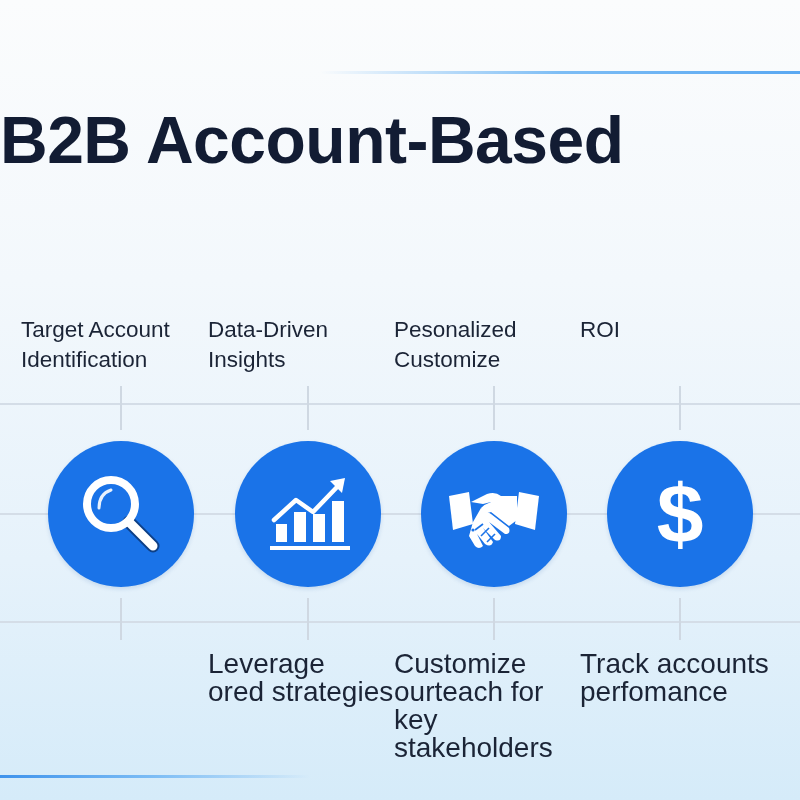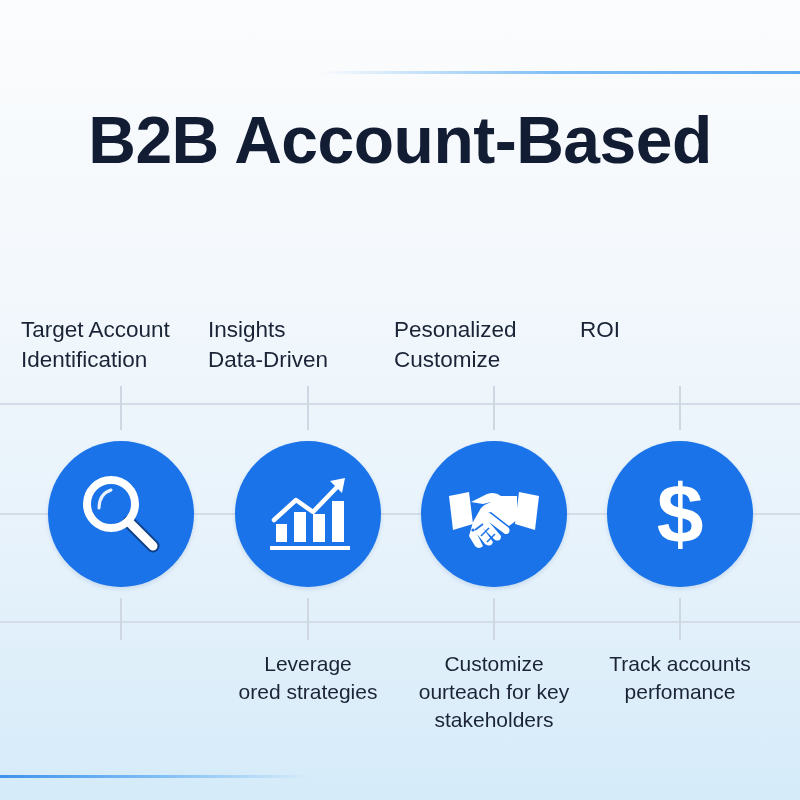--- a/index.html
+++ b/index.html
@@ -12,36 +12,36 @@
     .accent-top {
       position: absolute; left: 320px; right: 0; top: 71px; height: 3px;
       background: linear-gradient(90deg, rgba(90,170,245,0) 0%, #7dbdf5 50%, #5aa8f2 100%);
     }
     .accent-bottom {
       position: absolute; left: 0; width: 310px; top: 775px; height: 3px;
       background: linear-gradient(90deg, #3f93ec 0%, #7dbdf5 50%, rgba(125,189,245,0) 100%);
     }
     .title {
       position: absolute; left: 0; right: 0; top: 104px;
-      text-align: center; color: #121c33;
+      color: #121c33;
       font-weight: bold; font-size: 66px; line-height: 72px; letter-spacing: -0.5px;
     }
     .hline {
       position: absolute; left: 0; right: 0; height: 1.5px; background: #d4dde7;
     }
     .vline {
       position: absolute; width: 1.5px; background: #cfd8e2;
     }
     .col-label {
       position: absolute; width: 200px; 
       font-size: 22.5px; line-height: 30px; color: #1b2436;
     }
     .col-desc {
-      position: absolute; width: 200px; text-align: center;
-      font-size: 21px; line-height: 28px; color: #1b2436;
+      position: absolute; width: 200px; 
+      font-size: 28px; line-height: 28px; color: #1b2436;
     }
     .circle {
       position: absolute; width: 146px; height: 146px; border-radius: 50%;
       background: #1a73e8;
       box-shadow: 0 2px 4px rgba(20,80,160,0.15);
       display: flex; align-items: center; justify-content: center;
     }
     .circle svg { display: block; }
     .dollar {
       color: #ffffff; font-weight: bold; font-size: 84px; line-height: 84px;
@@ -82,22 +82,22 @@
     <line x1="58" y1="58" x2="82" y2="82" stroke="#ffffff" stroke-width="9" stroke-linecap="round"></line>
     <circle cx="40" cy="40" r="24" fill="none" stroke="#ffffff" stroke-width="8"></circle>
     <path d="M28 44 Q28 30 40 26" fill="none" stroke="#ffffff" stroke-width="3" stroke-linecap="round" opacity="0.9"></path>
   </svg>
 </div>
 <div class="col-desc" style="left:21px; top:650px">
   <div style="min-height:28px"></div>
 </div>
 
 <div class="col-label" style="left:208px; top:315px">
+  <div>Data-Driven</div>
   <div>Insights</div>
-  <div>Data-Driven</div>
 </div>
 <div class="circle" style="left:235px; top:441px">
   <svg width="100" height="100" viewBox="0 0 100 100">
     <rect x="18" y="60" width="11" height="18" fill="#ffffff"></rect>
     <rect x="36" y="48" width="12" height="30" fill="#ffffff"></rect>
     <rect x="55" y="50" width="12" height="28" fill="#ffffff"></rect>
     <rect x="74" y="37" width="12" height="41" fill="#ffffff"></rect>
     <rect x="12" y="82" width="80" height="4" fill="#ffffff"></rect>
     <polyline points="16,56 38,36 55,48 80,22" fill="none" stroke="#ffffff" stroke-width="4.5" stroke-linejoin="round" stroke-linecap="round"></polyline>
     <polygon points="87,14 72,17 84,29" fill="#ffffff"></polygon>

